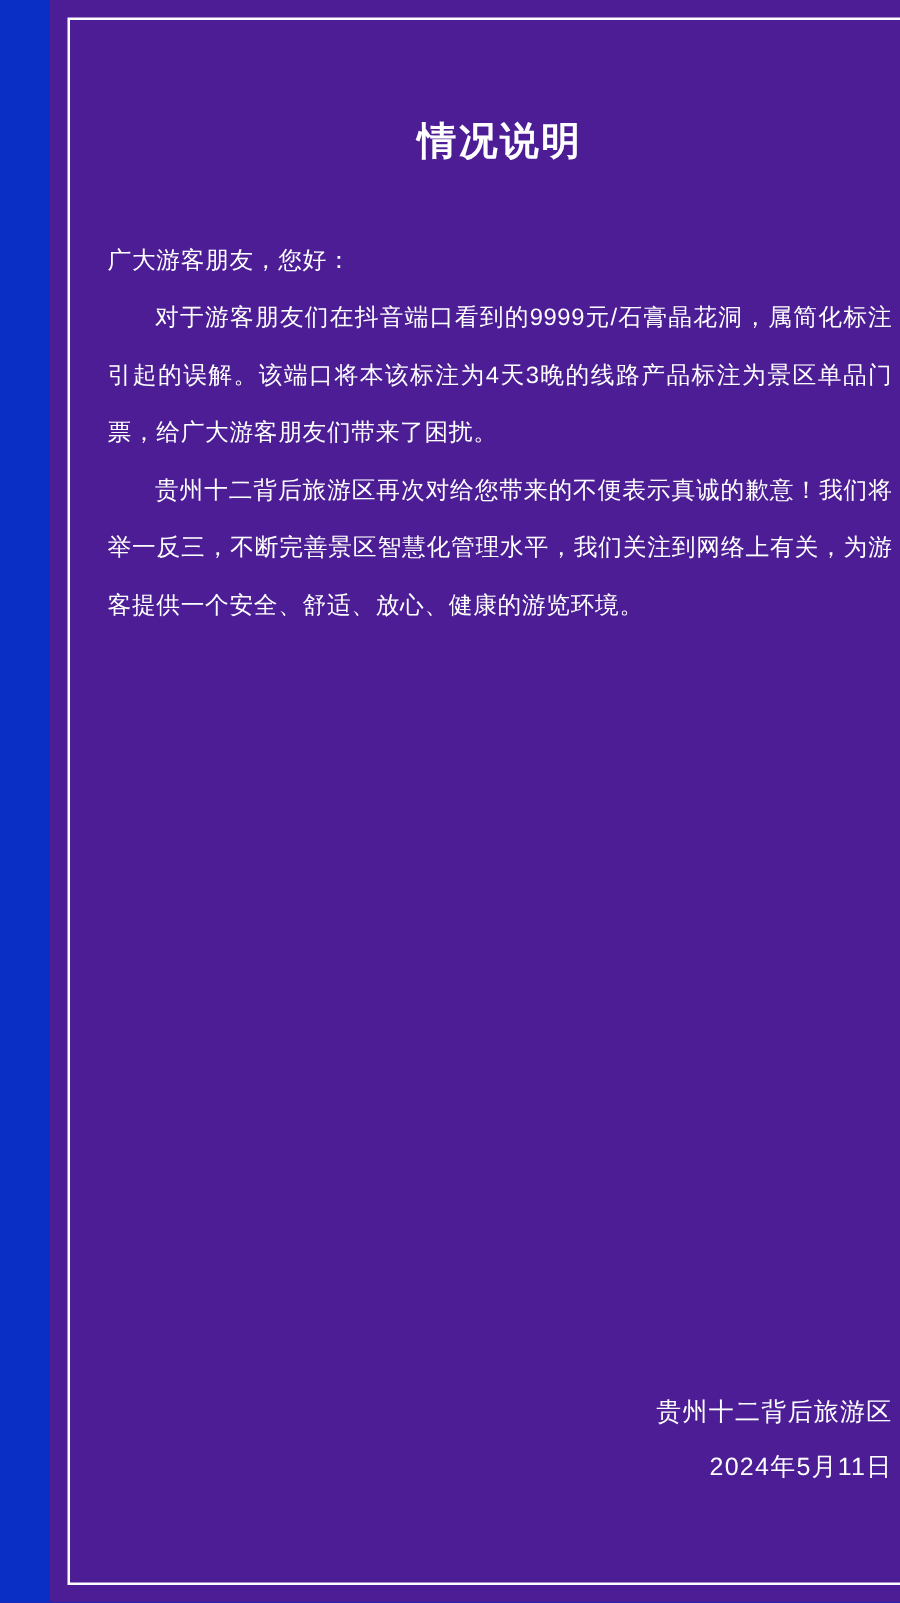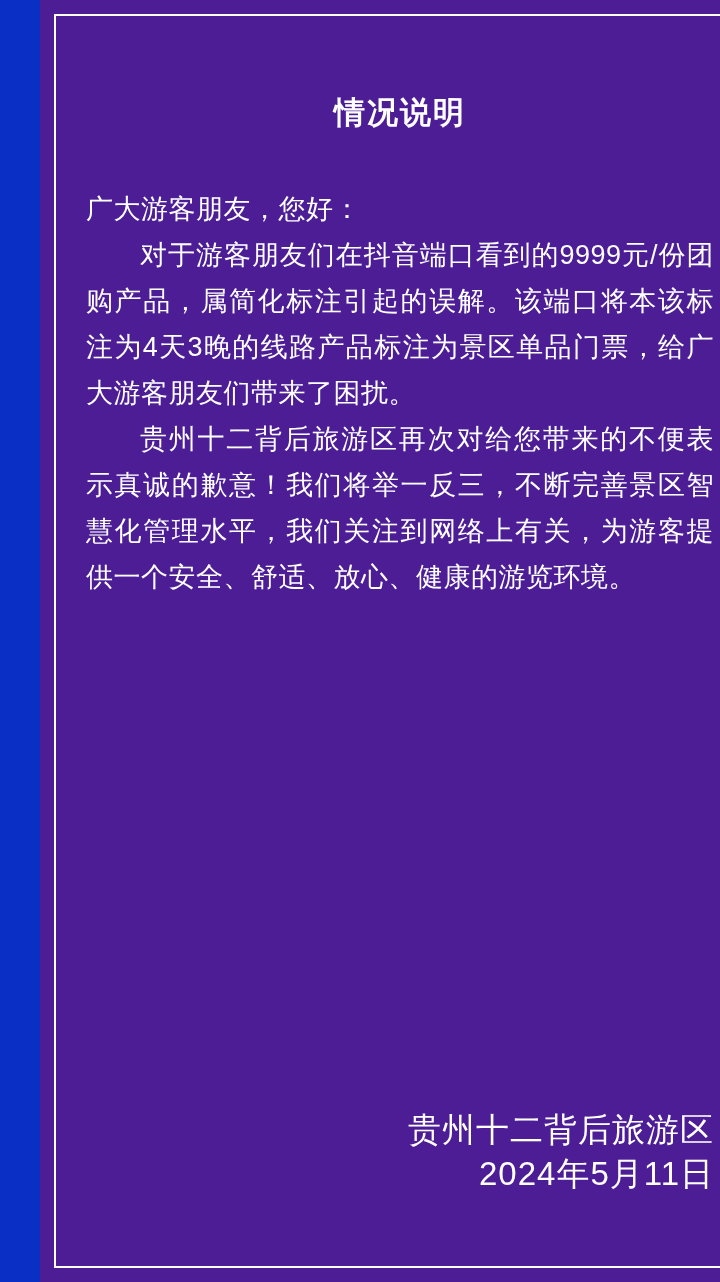--- a/index.html
+++ b/index.html
@@ -46,37 +46,37 @@
     text-align: center;
     color: #ffffff;
     font-size: 31px;
     font-weight: bold;
     letter-spacing: 2px;
     margin-top: 32px;
     margin-bottom: 52px;
   }
   .body-text {
     color: #ffffff;
-    font-size: 27px;
+    font-size: 19px;
     line-height: 46px;
     letter-spacing: 0.5px;
     text-align: justify;
     text-justify: inter-ideograph;
   }
   .para {
     margin: 0 0 0 0;
     text-indent: 2em;
   }
   .para.no-indent {
     text-indent: 0;
   }
   .signature {
     margin-top: auto;
     color: #ffffff;
-    font-size: 33px;
+    font-size: 20px;
     line-height: 44px;
     text-align: right;
     letter-spacing: 1px;
     padding-bottom: 46px;
   }
   .sig-line {
     display: block;
   }
 </style>
 </head>
@@ -85,21 +85,21 @@
 <div class="page">
 
   <div class="border-frame"></div>
 
   <div class="content">
 
     <div class="doc-title">情况说明</div>
 
     <div class="body-text">
       <p class="para no-indent">广大游客朋友，您好：</p>
-      <p class="para">对于游客朋友们在抖音端口看到的9999元/份团购产品，属简化标注引起的误解。该端口将本该标注为4天3晚的线路产品标注为景区单品门票，给广大游客朋友们带来了困扰。</p>
+      <p class="para">对于游客朋友们在抖音端口看到的9999元/石膏晶花洞，属简化标注引起的误解。该端口将本该标注为4天3晚的线路产品标注为景区单品门票，给广大游客朋友们带来了困扰。</p>
       <p class="para">贵州十二背后旅游区再次对给您带来的不便表示真诚的歉意！我们将举一反三，不断完善景区智慧化管理水平，我们关注到网络上有关，为游客提供一个安全、舒适、放心、健康的游览环境。</p>
     </div>
 
     <div class="signature">
       <span class="sig-line">贵州十二背后旅游区</span>
       <span class="sig-line">2024年5月11日</span>
     </div>
 
   </div>
 </div>

